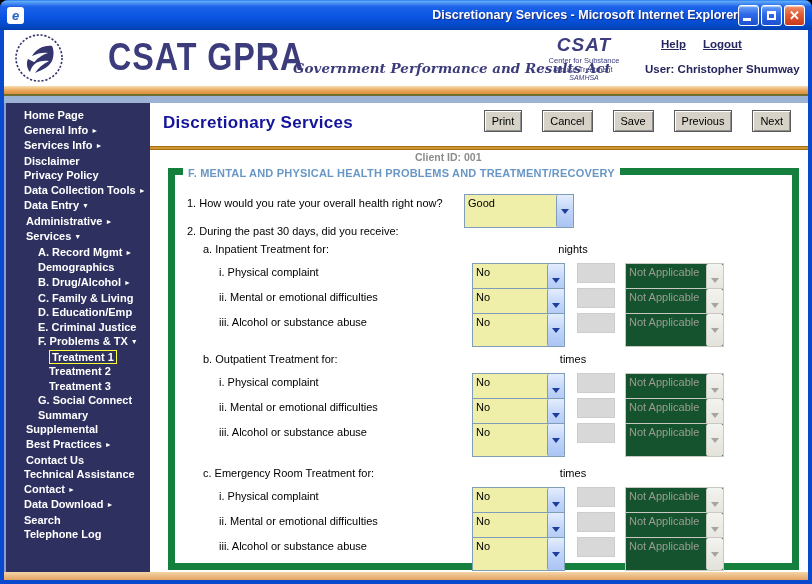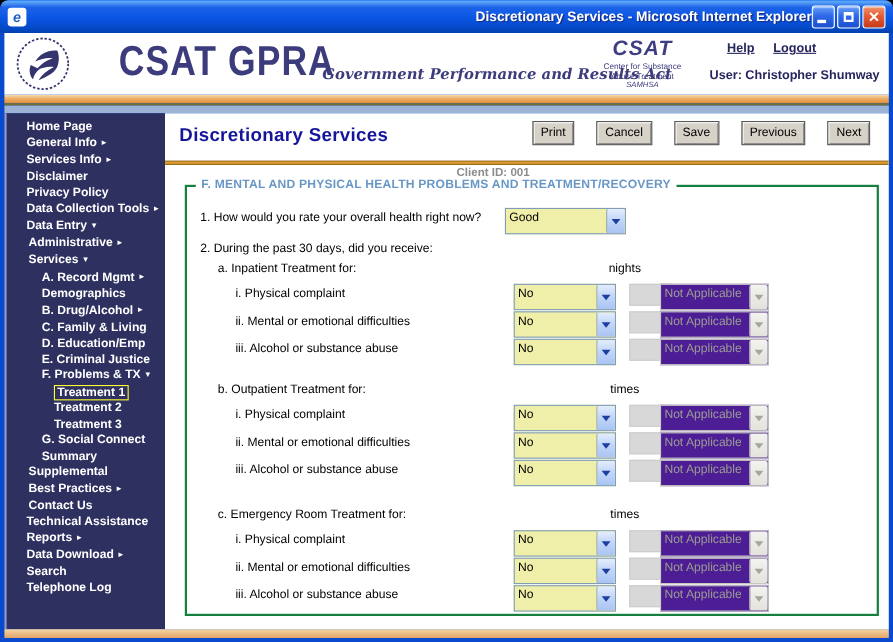--- a/index.html
+++ b/index.html
@@ -61,42 +61,42 @@
   .pagehead { height:43px; position:relative; }
   .pagetitle { position:absolute; left:13px; top:10px; font-size:17px; font-weight:bold; color:#15159C; letter-spacing:.3px; }
   .ids { position:absolute; left:265px; top:7px; color:#8C8C8C; font-weight:bold; font-size:10.5px; line-height:14px;margin-top:40px; }
   .btns { position:absolute; right:17px; top:7px; display:flex; gap:20px; }
   .btn { background:#D6D2C8; border:1px solid #5A5A5A; height:22px; padding:3px 7px;
          font-size:11px; font-family:inherit; color:#000; cursor:pointer;
          box-shadow:inset 1px 1px 0 #FFFFFF, inset -1px -1px 0 #8E8E8E; }
   .golddivider { height:4px; background:linear-gradient(180deg,#8A6010,#ECA83A 50%,#8A6010); }
 
   
-  .group { position:relative; margin:18px 9px 0 18px; border:2px solid #15803d; padding:10px 0 6px; }
+  .group { position:relative; margin:18px 9px 0 18px; border:7px solid #15803d; padding:10px 0 6px; }
   .legend { position:absolute; top:-8px; left:8px; background:#fff; padding:0 5px;
             font-size:11px; font-weight:bold; color:#6897C6; letter-spacing:.2px; white-space:nowrap; }
   .frow { position:relative; height:20px; }
   .hrow { position:relative; height:16px; }
   .flbl { position:absolute; top:3px; font-size:11px; color:#000; white-space:nowrap; }
   .hrow .flbl { top:1px; }
   .l1{left:12px} .l2{left:28px} .l3{left:44px}
   .unit { position:absolute; left:368px; width:60px; top:1px; text-align:center; font-size:11px; color:#000; }
 
-  .xpsel { position:absolute; left:297px; width:93px; height:24px; border:1px solid #7F9DB9;
+  .xpsel { position:absolute; left:297px; width:93px; height:34px; border:1px solid #7F9DB9;
            background:#EFEFA9; display:flex; cursor:pointer; }
   .xpsel .v { flex:1; font-size:11px; line-height:17px; padding-left:3px; color:#000;
               overflow:hidden; white-space:nowrap; }
   .xpsel .ab { width:17px; flex:none; border-left:1px solid #7F9DB9; border-radius:2px;
     background:linear-gradient(180deg,#E3EDFD 0%,#C0D4F8 50%,#A9C4F4 100%);
     display:flex; align-items:center; justify-content:center; }
   .tri { width:0; height:0; border-left:4px solid transparent; border-right:4px solid transparent;
          border-top:5px solid #1C3E9E; }
   .xpsel.good { left:289px; width:110px; }
   .cnt { position:absolute; left:402px; width:38px; height:20px; background:#D8D8D8; border:1px solid #CDCDCD; }
-  .xpsel.dis { left:430px; width:99px; background:#4c1d95; border-color:#C9C9C1; cursor:default; }
+  .xpsel.dis { left:450px; width:99px; background:#14532d; border-color:#C9C9C1; cursor:default; }
   .xpsel.dis .v { color:#9C9C92; }
   .xpsel.dis .ab { background:linear-gradient(180deg,#F3F3EF 0%,#E3E3DB 100%); border-left-color:#C9C9C1; }
   .xpsel.dis .tri { border-top-color:#A6A69A; }
 
   .bottombar { height:8px; flex:none; background:linear-gradient(180deg,#F4D5A6 0%,#E2A364 100%); }
 </style>
 </head>
 <body>
 
 <div class="window">
@@ -161,21 +161,21 @@
       <div class="nav-item i2"><span>F. Problems &amp; TX</span><span class="arr">▼</span></div>
       <div class="nav-item i3"><span class="selbox">Treatment 1</span></div>
       <div class="nav-item i3"><span>Treatment 2</span></div>
       <div class="nav-item i3"><span>Treatment 3</span></div>
       <div class="nav-item i2"><span>G. Social Connect</span></div>
       <div class="nav-item i2"><span>Summary</span></div>
       <div class="nav-item i1"><span>Supplemental</span></div>
       <div class="nav-item i1"><span>Best Practices</span><span class="arr">►</span></div>
       <div class="nav-item i1"><span>Contact Us</span></div>
       <div class="nav-item i0"><span>Technical Assistance</span></div>
-      <div class="nav-item i0"><span>Reports</span><span class="arr">►</span></div>
+      <div class="nav-item i0"><span>Contact</span><span class="arr">►</span></div>
       <div class="nav-item i0"><span>Data Download</span><span class="arr">►</span></div>
       <div class="nav-item i0"><span>Search</span></div>
       <div class="nav-item i0"><span>Telephone Log</span></div>
     </div>
 
     <div class="content">
       <div class="pagehead">
         <span class="pagetitle">Discretionary Services</span>
         <span class="ids">
           <div>Client ID: 001</div>

